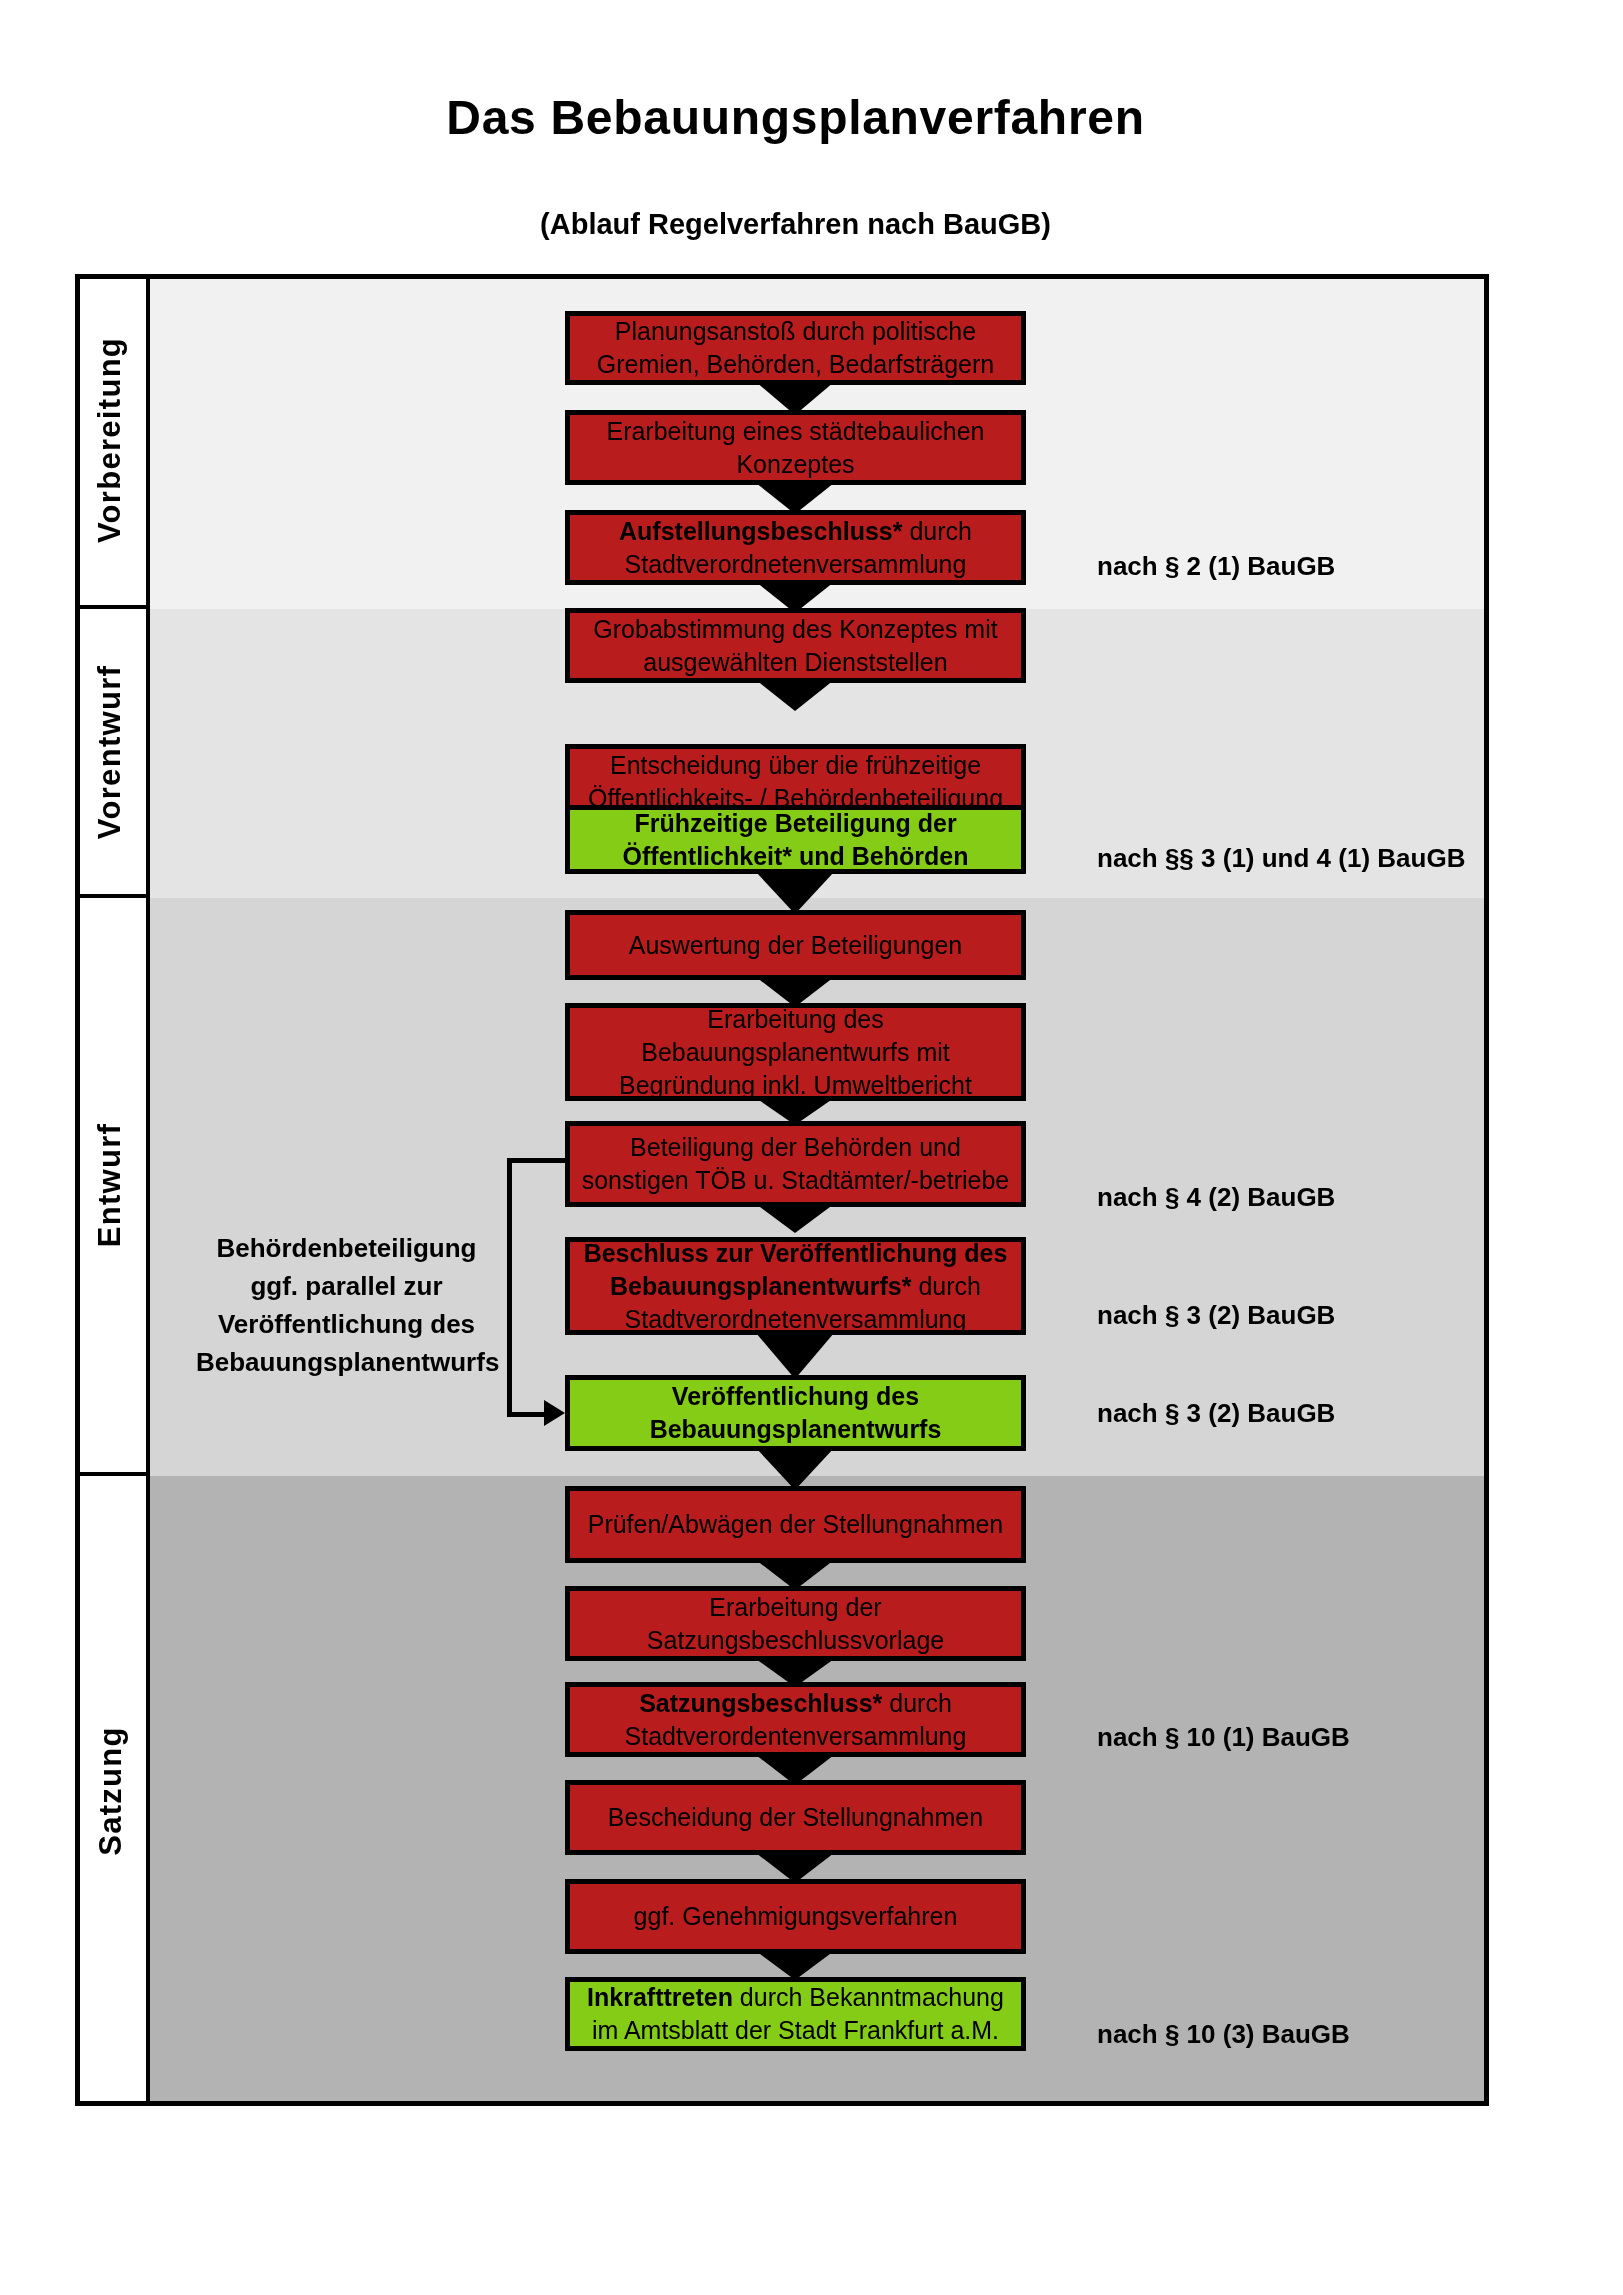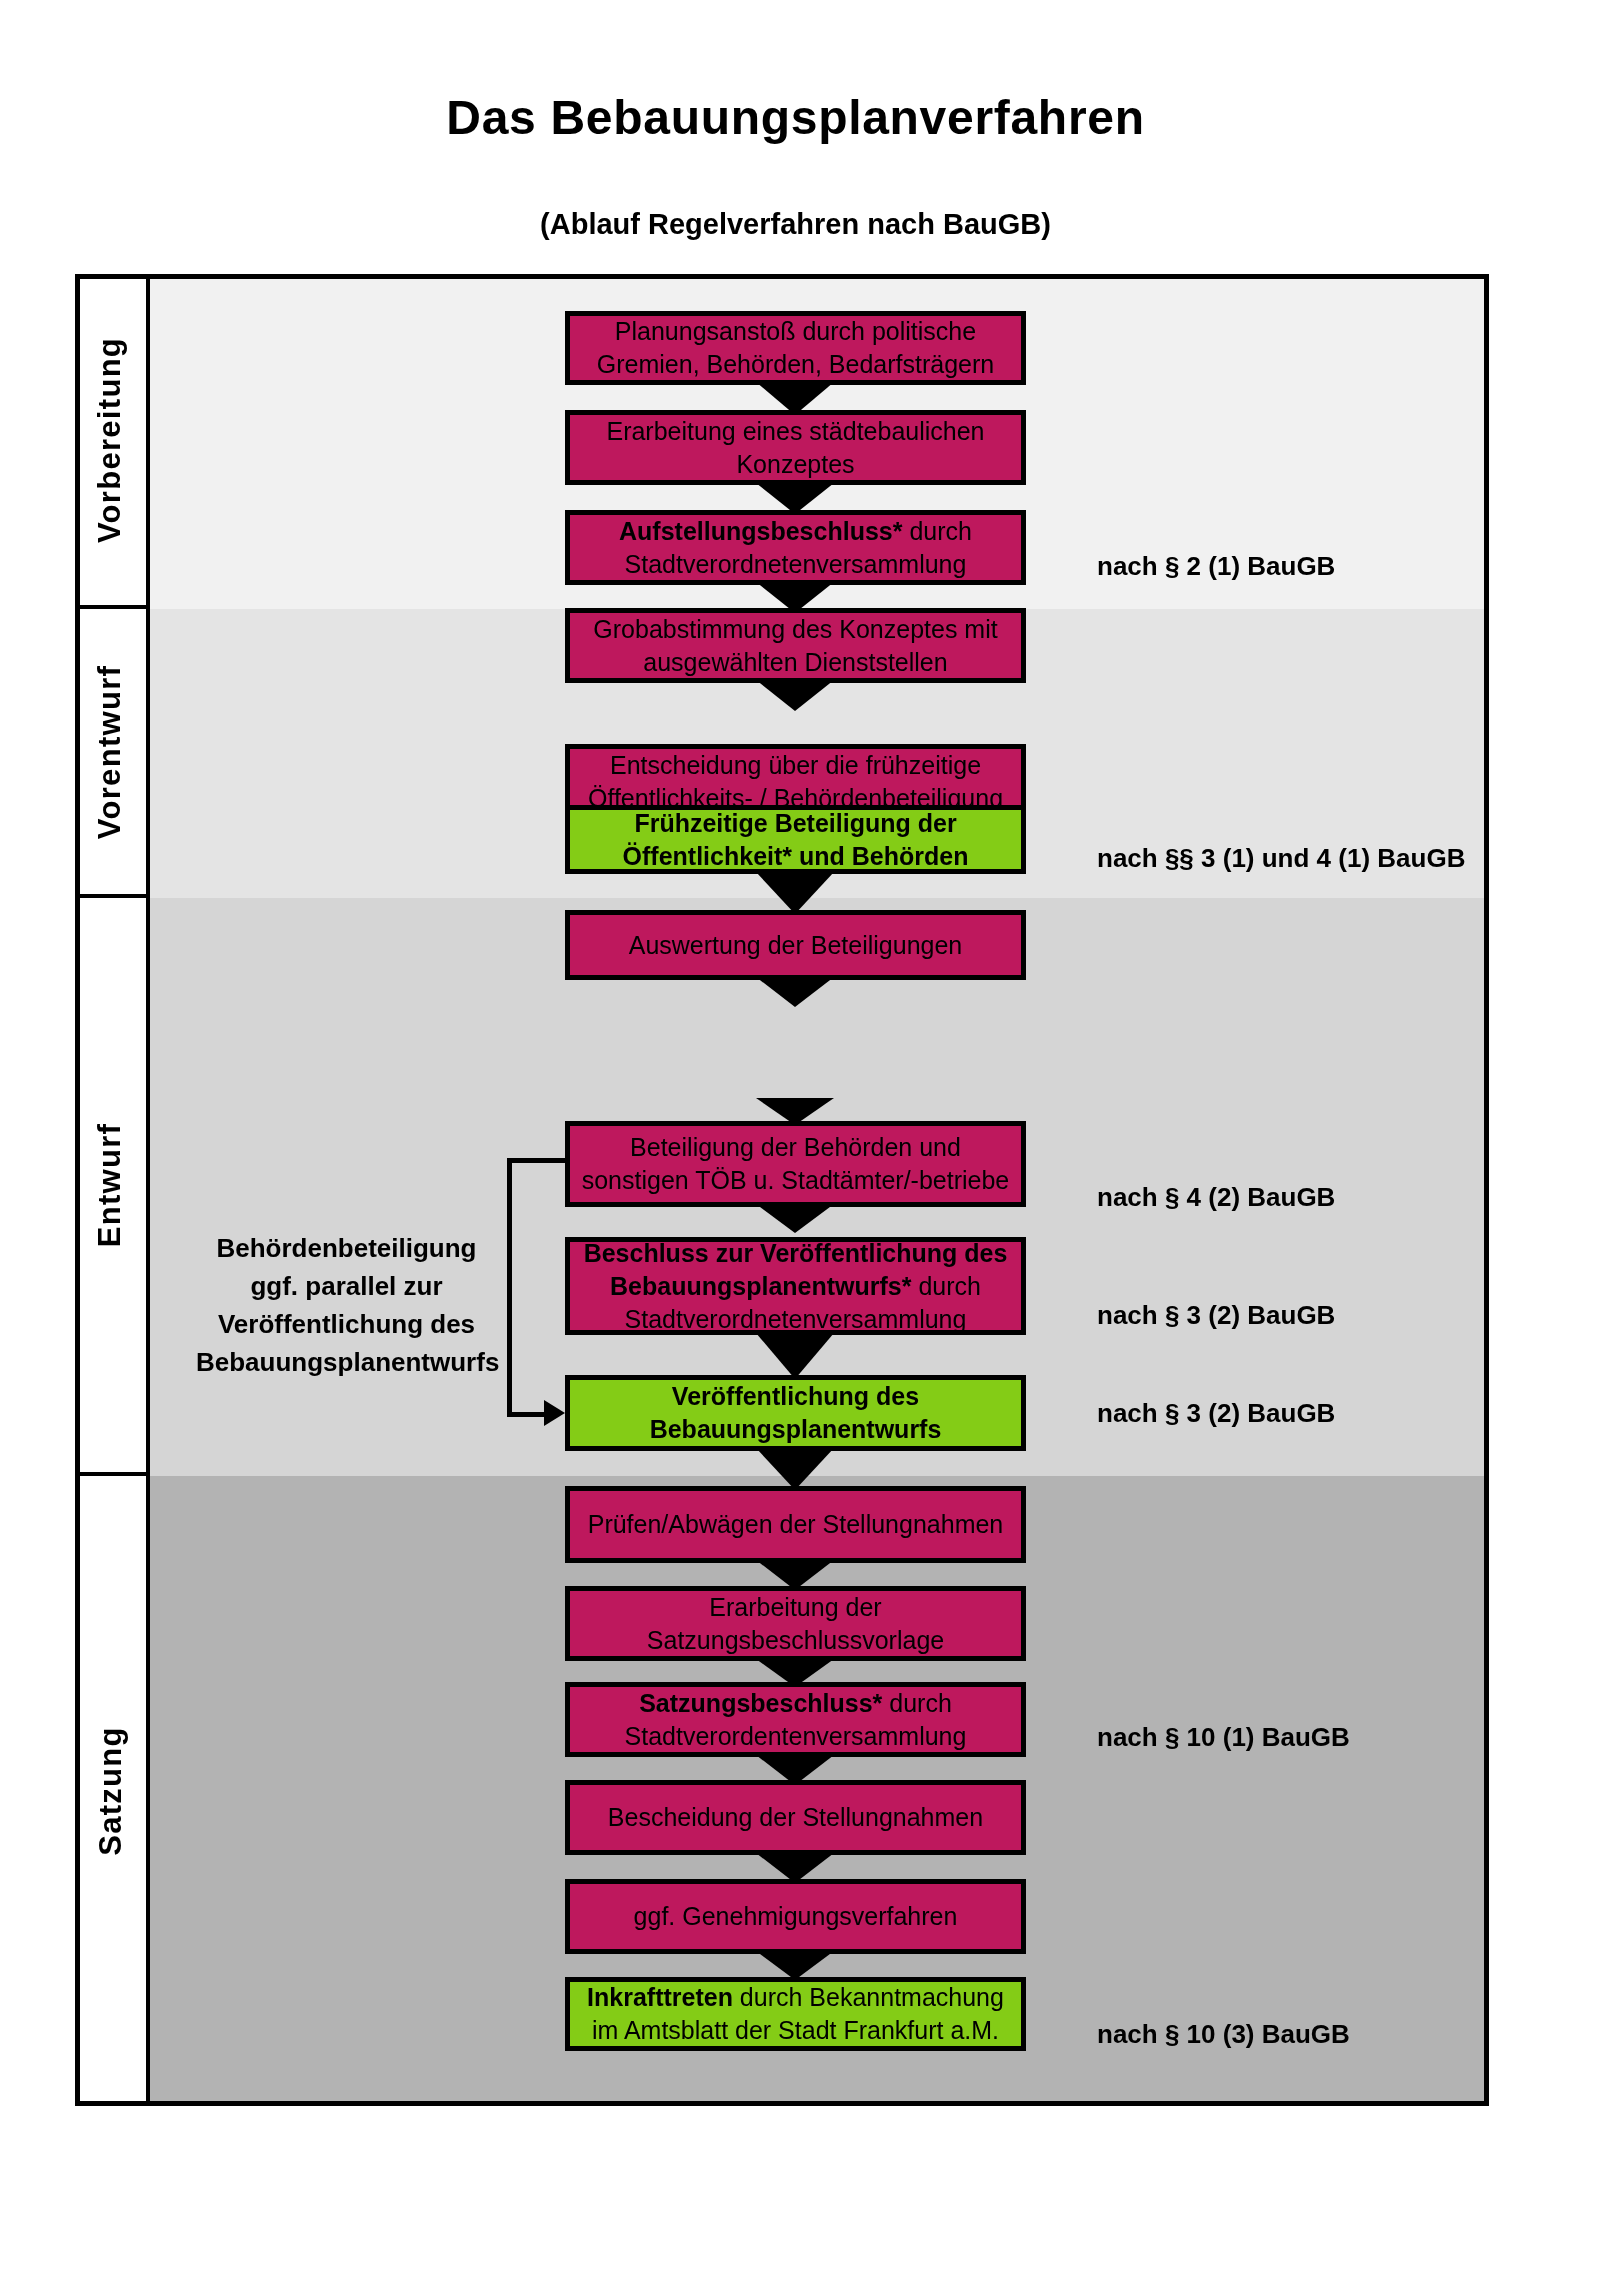--- a/index.html
+++ b/index.html
@@ -26,21 +26,21 @@
   .p2{top:609px;height:289px;}
   .p3{top:898px;height:578px;}
   .p4{top:1476px;height:630px;}
   .rot{transform:rotate(-90deg);white-space:nowrap;font-size:31px;font-weight:bold;letter-spacing:1.3px;}
 
   
   .frame{position:absolute;left:75px;top:274px;width:1414px;height:1832px;
          border:5.2px solid #000;box-sizing:border-box;z-index:6;pointer-events:none;}
 
   
-  .box{position:absolute;left:565px;width:461px;background:#be185d;border:5.2px solid #000;
+  .box{position:absolute;left:565px;width:461px;background:#b91c1c;border:5.2px solid #000;
        box-sizing:border-box;z-index:3;display:flex;flex-direction:column;
        justify-content:center;align-items:center;text-align:center;
        font-size:25px;line-height:33px;padding:0 2.6px;}
   .box.blue{background:#84cc16;font-weight:normal;}
   .b1{top:311px;height:74px}   .b2{top:410px;height:75px}
   .b3{top:510px;height:75px}   .b4{top:608px;height:75px}
   .b5{top:744px;height:75px}  .b6{top:805px;height:69px}
   .b7{top:910px;height:70px}  .b8{top:1003px;height:98px}
   .b9{top:1121px;height:86px}  .b10{top:1237px;height:98px}
   .b11{top:1375px;height:76px} .b12{top:1486px;height:77px}
@@ -157,20 +157,25 @@
     <div class="line"><span>Entscheidung über die frühzeitige</span></div>
     <div class="line"><span>Öffentlichkeits- / Behördenbeteiligung</span></div>
   </div>
   <div class="box blue b6">
     <div class="line"><b>Frühzeitige Beteiligung der</b></div>
     <div class="line"><b>Öffentlichkeit* und Behörden</b></div>
   </div>
   <div class="box b7">
     <div class="line"><span>Auswertung der Beteiligungen</span></div>
   </div>
+  <div class="box b8">
+    <div class="line"><span>Erarbeitung des</span></div>
+    <div class="line"><span>Bebauungsplanentwurfs mit</span></div>
+    <div class="line"><span>Begründung inkl. Umweltbericht</span></div>
+  </div>
   <div class="box b9">
     <div class="line"><span>Beteiligung der Behörden und</span></div>
     <div class="line"><span>sonstigen TÖB u. Stadtämter/-betriebe</span></div>
   </div>
   <div class="box b10">
     <div class="line"><b>Beschluss zur Veröffentlichung des</b></div>
     <div class="line"><b>Bebauungsplanentwurfs*</b><span> durch</span></div>
     <div class="line"><span>Stadtverordnetenversammlung</span></div>
   </div>
   <div class="box blue b11">

